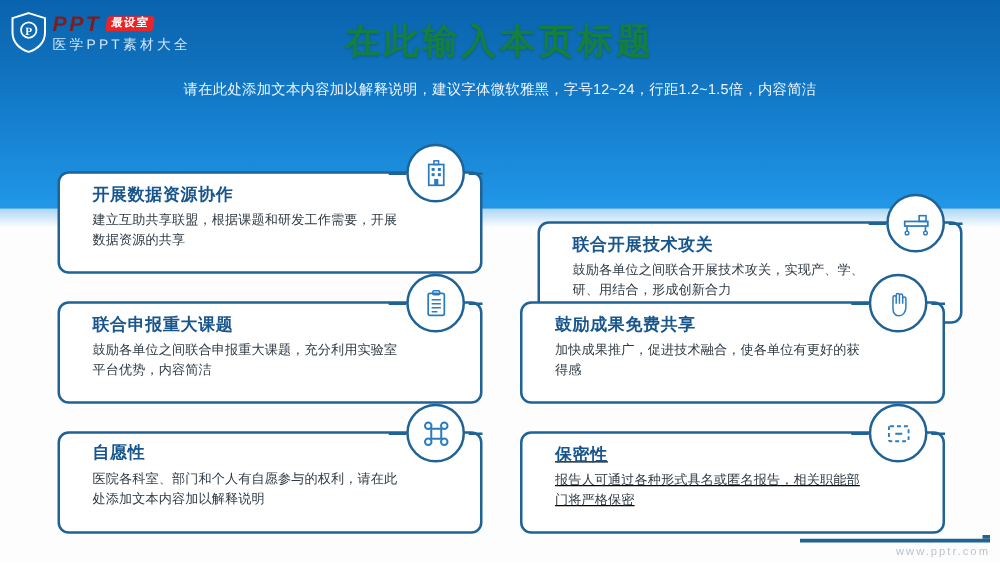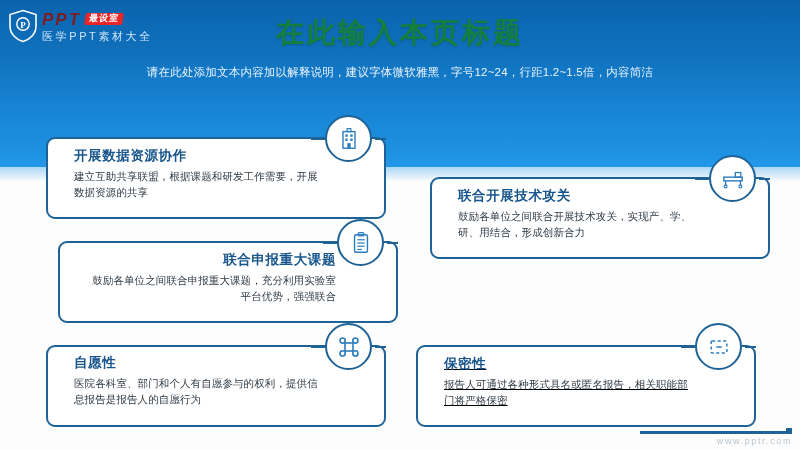--- a/index.html
+++ b/index.html
@@ -73,21 +73,21 @@
   }
   .card {
     position: absolute;
     width: 340px; height: 82px;
     background: #ffffff;
     border: 2px solid #1f6296;
     border-radius: 9px;
   }
   .card.c0 { left: 0;    top: 0;   }
   .card.c1 { left: 384px; top: 0; margin-top: 40px;   }
-  .card.c2 { left: 12px;    top: 104px; text-align: right; }
+  .card.c2 { left: 0;    top: 104px; }
   .card.c3 { left: 370px; top: 104px; }
   .card.c4 { left: 0;    top: 208px; font-family: Liberation Mono, monospace; }
   .card.c5 { left: 370px; top: 208px; text-decoration: underline; }
 
   .card-inner { padding: 8px 60px 0 26px; }
   .card-title {
     color: #17558c; font-size: 13.5px; font-weight: bold;
     letter-spacing: 0.6px; line-height: 18px;
   }
   .card-body {
@@ -203,40 +203,57 @@
           <rect x="6" y="4" width="14" height="19" rx="1.6" fill="none" stroke="#2b7cbf" stroke-width="1.5"></rect>
           <rect x="10" y="1.8" width="6" height="3.4" rx="1" fill="none" stroke="#2b7cbf" stroke-width="1.3"></rect>
           <line x1="9" y1="9.5" x2="17" y2="9.5" stroke="#2b7cbf" stroke-width="1.3"></line>
           <line x1="9" y1="13" x2="17" y2="13" stroke="#2b7cbf" stroke-width="1.3"></line>
           <line x1="9" y1="16.5" x2="17" y2="16.5" stroke="#2b7cbf" stroke-width="1.3"></line>
           <line x1="9" y1="20" x2="14" y2="20" stroke="#2b7cbf" stroke-width="1.3"></line>
         </svg>
       </div>
       <div class="card-inner">
         <div class="card-title">联合申报重大课题</div>
-        <div class="card-body">鼓励各单位之间联合申报重大课题，充分利用实验室平台优势，强强联合</div>
-      </div>
-    </div>
-
+        <div class="card-body">鼓励各单位之间联合申报重大课题，充分利用实验室平台优势，内容简洁</div>
+      </div>
+    </div>
+
+    <div class="card c3">
+      <div class="icon-connector-l"></div>
+      <div class="icon-connector-r"></div>
+      <div class="icon-badge">
+        <svg viewBox="0 0 26 26" width="24" height="24">
+          <path d="M8 14 V7.5 a1.4 1.4 0 0 1 2.8 0 V13
+                   M10.8 13 V5.5 a1.4 1.4 0 0 1 2.8 0 V13
+                   M13.6 13 V6 a1.4 1.4 0 0 1 2.8 0 V13
+                   M16.4 13 V8.5 a1.4 1.4 0 0 1 2.8 0 V16
+                   c0 4.2 -2.6 7.5 -6.2 7.5 c-3.6 0 -5 -2.6 -5 -6.5 V14" fill="none" stroke="#2b7cbf" stroke-width="1.3" stroke-linejoin="round"></path>
+        </svg>
+      </div>
+      <div class="card-inner">
+        <div class="card-title">鼓励成果免费共享</div>
+        <div class="card-body">加快成果推广，促进技术融合，使各单位有更好的获得感</div>
+      </div>
+    </div>
 
     <div class="card c4">
       <div class="icon-connector-l"></div>
       <div class="icon-connector-r"></div>
       <div class="icon-badge">
         <svg viewBox="0 0 26 26" width="26" height="26">
           <rect x="9" y="9" width="8" height="8" fill="none" stroke="#2b7cbf" stroke-width="1.6"></rect>
           <circle cx="6.6" cy="6.6" r="2.6" fill="none" stroke="#2b7cbf" stroke-width="1.6"></circle>
           <circle cx="19.4" cy="6.6" r="2.6" fill="none" stroke="#2b7cbf" stroke-width="1.6"></circle>
           <circle cx="6.6" cy="19.4" r="2.6" fill="none" stroke="#2b7cbf" stroke-width="1.6"></circle>
           <circle cx="19.4" cy="19.4" r="2.6" fill="none" stroke="#2b7cbf" stroke-width="1.6"></circle>
         </svg>
       </div>
       <div class="card-inner">
         <div class="card-title">自愿性</div>
-        <div class="card-body">医院各科室、部门和个人有自愿参与的权利，提供信息报告是报告人的自愿行为</div>
+        <div class="card-body">医院各科室、部门和个人有自愿参与的权利，请在此处添加文本内容加以解释说明</div>
       </div>
     </div>
 
     <div class="card c5">
       <div class="icon-connector-l"></div>
       <div class="icon-connector-r"></div>
       <div class="icon-badge">
         <svg viewBox="0 0 26 26" width="24" height="24">
           <rect x="4.5" y="6.5" width="17" height="13" rx="1" fill="none" stroke="#2b7cbf" stroke-width="1.6" stroke-dasharray="3.4 2.6"></rect>
           <line x1="10" y1="13" x2="16" y2="13" stroke="#2b7cbf" stroke-width="1.6"></line>

